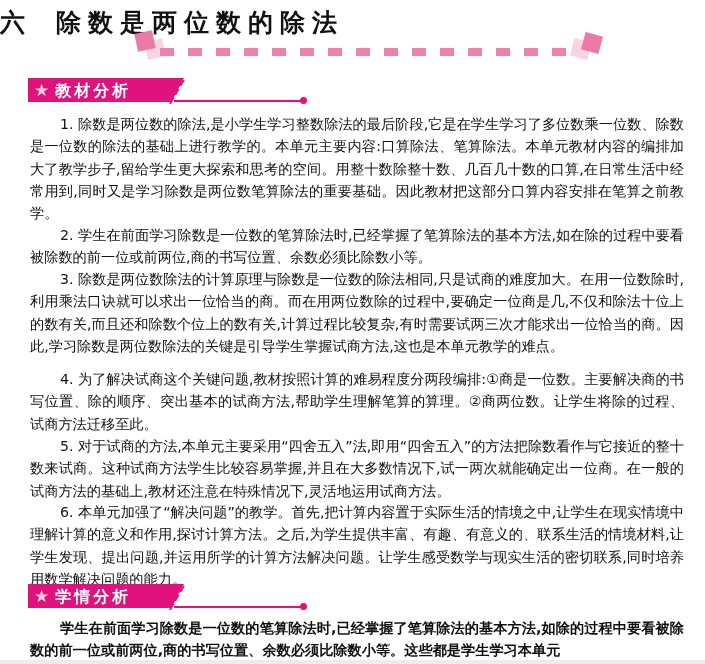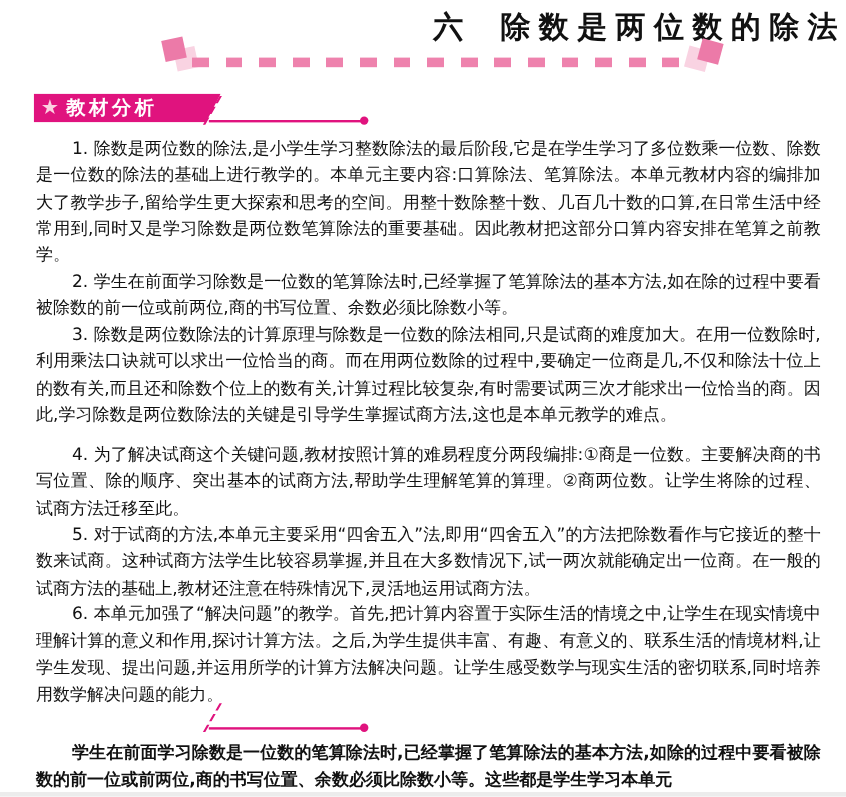--- a/index.html
+++ b/index.html
@@ -1,19 +1,19 @@
 <!DOCTYPE html>
 <html><head>
 <meta charset="utf-8">
 <style>
   html, body { margin:0; padding:0; background:#ffffff; }
   body { width:705px; height:664px; overflow:hidden; position:relative;
          font-family:"DejaVu Sans","Liberation Sans",sans-serif; color:#111; }
   .title-wrap { position:absolute; left:0; top:0; width:705px; height:64px; }
-  .title { position:absolute; left:0; width:705px; top:6px; text-align:right;
+  .title { position:absolute; left:0; width:705px; top:6px; text-align:left;
            font-family:"DejaVu Serif","Liberation Serif",serif; font-weight:bold;
            font-size:25px; letter-spacing:7px; color:#111; }
   .title .num { margin-right:24px; }
   .dashes { position:absolute; top:48px; left:160px; width:410px; height:8px;
             background:repeating-linear-gradient(90deg,#ee82ad 0 14px, transparent 14px 28px); }
   .sq { position:absolute; width:18px; height:18px; }
   .sq.dark { background:#ec7aa8; }
   .sq.light { background:#f9d3e2; }
   .section-head { position:absolute; left:28px; height:26px; width:330px;padding-left:24px; }
   .banner { position:absolute; left:0; top:0; height:24px; width:150px;
@@ -53,20 +53,23 @@
 </div>
 
 <p class="para" style="top:113px;">1. 除数是两位数的除法,是小学生学习整数除法的最后阶段,它是在学生学习了多位数乘一位数、除数是一位数的除法的基础上进行教学的。本单元主要内容:口算除法、笔算除法。本单元教材内容的编排加大了教学步子,留给学生更大探索和思考的空间。用整十数除整十数、几百几十数的口算,在日常生活中经常用到,同时又是学习除数是两位数笔算除法的重要基础。因此教材把这部分口算内容安排在笔算之前教学。</p>
 <p class="para" style="top:224px;">2. 学生在前面学习除数是一位数的笔算除法时,已经掌握了笔算除法的基本方法,如在除的过程中要看被除数的前一位或前两位,商的书写位置、余数必须比除数小等。</p>
 <p class="para" style="top:268px;">3. 除数是两位数除法的计算原理与除数是一位数的除法相同,只是试商的难度加大。在用一位数除时,利用乘法口诀就可以求出一位恰当的商。而在用两位数除的过程中,要确定一位商是几,不仅和除法十位上的数有关,而且还和除数个位上的数有关,计算过程比较复杂,有时需要试两三次才能求出一位恰当的商。因此,学习除数是两位数除法的关键是引导学生掌握试商方法,这也是本单元教学的难点。</p>
 <p class="para" style="top:368px;">4. 为了解决试商这个关键问题,教材按照计算的难易程度分两段编排:①商是一位数。主要解决商的书写位置、除的顺序、突出基本的试商方法,帮助学生理解笔算的算理。②商两位数。让学生将除的过程、试商方法迁移至此。</p>
 <p class="para" style="top:435px;">5. 对于试商的方法,本单元主要采用“四舍五入”法,即用“四舍五入”的方法把除数看作与它接近的整十数来试商。这种试商方法学生比较容易掌握,并且在大多数情况下,试一两次就能确定出一位商。在一般的试商方法的基础上,教材还注意在特殊情况下,灵活地运用试商方法。</p>
 <p class="para" style="top:501px;">6. 本单元加强了“解决问题”的教学。首先,把计算内容置于实际生活的情境之中,让学生在现实情境中理解计算的意义和作用,探讨计算方法。之后,为学生提供丰富、有趣、有意义的、联系生活的情境材料,让学生发现、提出问题,并运用所学的计算方法解决问题。让学生感受数学与现实生活的密切联系,同时培养用数学解决问题的能力。</p>
 
 <div class="section-head" style="top:584px;">
+  <div class="banner">
+    <span class="star">★</span><span>学情分析</span>
+  </div>
   <div class="slash"></div>
   <div class="underline"></div>
   <div class="dot"></div>
 </div>
 
 <p class="para" style="top:617px;font-weight:bold;">学生在前面学习除数是一位数的笔算除法时,已经掌握了笔算除法的基本方法,如除的过程中要看被除数的前一位或前两位,商的书写位置、余数必须比除数小等。这些都是学生学习本单元</p>
 
 <div class="bottom-rule"></div>
 
 </body></html>

